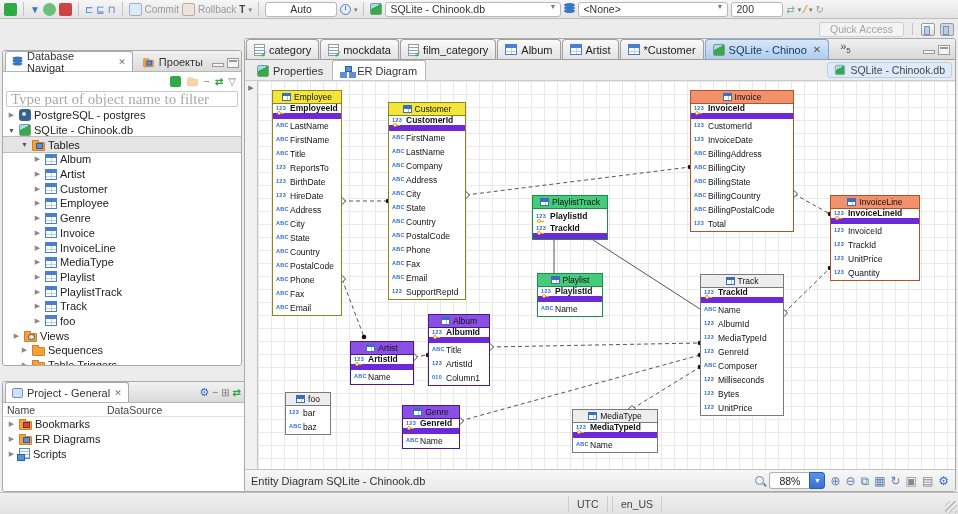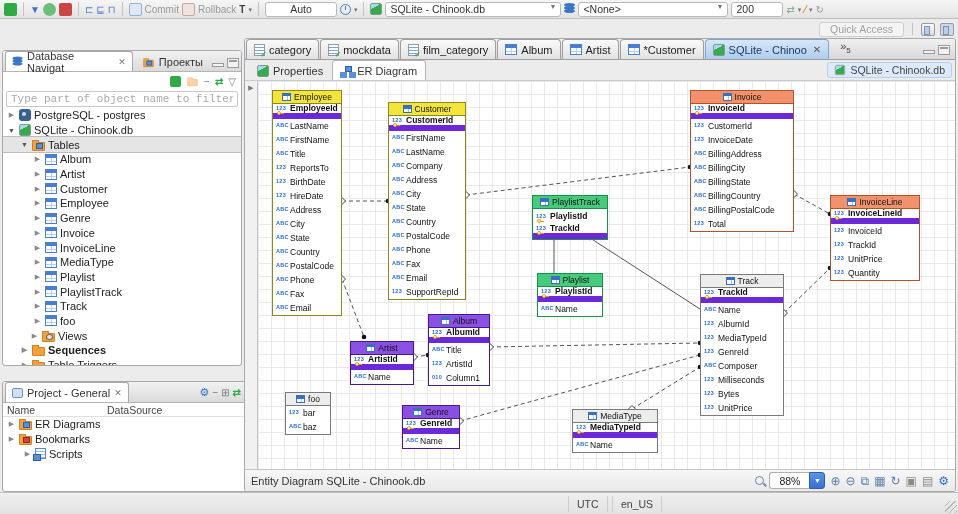--- a/index.html
+++ b/index.html
@@ -46,21 +46,21 @@
   .panel{position:absolute;background:#fff;border:1px solid #a9a9a9;border-radius:3px;overflow:hidden}
   #nav-panel{left:2px;top:50px;width:240px;height:316px}
   #proj-panel{left:2px;top:381px;width:272px;height:111px}
   .viewtabs{height:21px;background:linear-gradient(#f2f2f2,#dadada);border-bottom:1px solid #b5b5b5;display:flex;align-items:flex-end;padding:0 2px;gap:2px}
   .viewtab{height:20px;display:flex;align-items:center;gap:4px;padding:0 6px;font-size:11px;color:#333;border:1px solid transparent;border-bottom:none;border-radius:3px 3px 0 0}
   .viewtab.active{background:#fff;border-color:#a9a9a9}
   .viewtab .x{color:#777;font-size:9px}
   .viewtabs .winbtns{margin-left:auto;display:flex;gap:3px;align-items:center;padding-bottom:3px}
   .paneltools{height:18px;display:flex;align-items:center;justify-content:flex-end;gap:5px;padding:0 5px;background:#fff}
   .ttool{font-size:10px;color:#777}
-  #filter-box{margin:1px 3px;height:16px;border:1px solid #c8c8c8;border-radius:2px;width:232px;font-size:11px;padding:0 4px;color:#333;font-family:Liberation Mono, monospace}
+  #filter-box{margin:1px 3px;height:16px;border:1px solid #c8c8c8;border-radius:2px;width:232px;font-size:15px;padding:0 4px;color:#333;font-family:Liberation Serif, serif}
   #filter-box::placeholder{color:#aaa}
   .tree{font-size:11px}
   .trow{height:14.7px;display:flex;align-items:center;gap:3px;white-space:nowrap;padding-right:4px}
   .trow .arrow{width:9px;text-align:center;font-size:7px;color:#8a8a8a;flex:none}
   .trow .arrow.d{color:#555}
   .trow.selected{background:#e5e5e5;outline:1px solid #bdbdbd}
   .trow .lbl{overflow:hidden;text-overflow:ellipsis}
   .projcols{display:flex;height:14px;border-bottom:1px solid #e0e0e0;color:#444;font-size:10.5px;align-items:center}
   .projcols span:first-child{width:104px;padding-left:4px}
   
@@ -257,26 +257,26 @@
       <div class="trow" style="padding-left: 30px;">
         <span class="arrow">▶</span>
         <span class="i-table" style="position: relative; flex: 0 0 auto;"></span>
         <span class="lbl">Track</span>
       </div>
       <div class="trow" style="padding-left: 30px;">
         <span class="arrow">▶</span>
         <span class="i-table" style="position: relative; flex: 0 0 auto;"></span>
         <span class="lbl">foo</span>
       </div>
-      <div class="trow" style="padding-left: 9px; margin-left: 18px;">
+      <div class="trow" style="padding-left: 9px;">
         <span class="arrow">▶</span>
         <span class="i-fold dot dot-eye" style="position: relative; flex: 0 0 auto;"></span>
         <span class="lbl">Views</span>
       </div>
-      <div class="trow" style="padding-left: 17px; font-weight: bold;">
+      <div class="trow" style="padding-left: 17px;">
         <span class="arrow">▶</span>
         <span class="i-fold" style="position: relative; flex: 0 0 auto;"></span>
         <span class="lbl">Sequences</span>
       </div>
       <div class="trow" style="padding-left: 17px;">
         <span class="arrow">▶</span>
         <span class="i-fold" style="position: relative; flex: 0 0 auto;"></span>
         <span class="lbl">Table Triggers</span>
       </div>
       <div class="trow" style="padding-left: 17px;">
@@ -301,29 +301,29 @@
       <span class="maxbtn"></span>
     </div>
   </div>
   <div class="projcols">
     <span>Name</span>
     <span>DataSource</span>
   </div>
   <div class="tree" id="proj-tree">
       <div class="trow" style="padding-left: 4px;">
         <span class="arrow">▶</span>
+        <span class="i-fold dot dot-red" style="position: relative; flex: 0 0 auto;"></span>
+        <span class="lbl">Bookmarks</span>
+      </div>
+      <div class="trow" style="padding-left: 4px;">
+        <span class="arrow">▶</span>
         <span class="i-fold dot dot-blue" style="position: relative; flex: 0 0 auto;"></span>
         <span class="lbl">ER Diagrams</span>
       </div>
       <div class="trow" style="padding-left: 4px;">
-        <span class="arrow">▶</span>
-        <span class="i-fold dot dot-red" style="position: relative; flex: 0 0 auto;"></span>
-        <span class="lbl">Bookmarks</span>
-      </div>
-      <div class="trow" style="padding-left: 20px;">
         <span class="arrow">▶</span>
         <span class="i-scripts" style="position: relative; flex: 0 0 auto;"></span>
         <span class="lbl">Scripts</span>
       </div>
     </div>
 </div>
 
 <div id="editor">
   <div id="etabbar">
 

